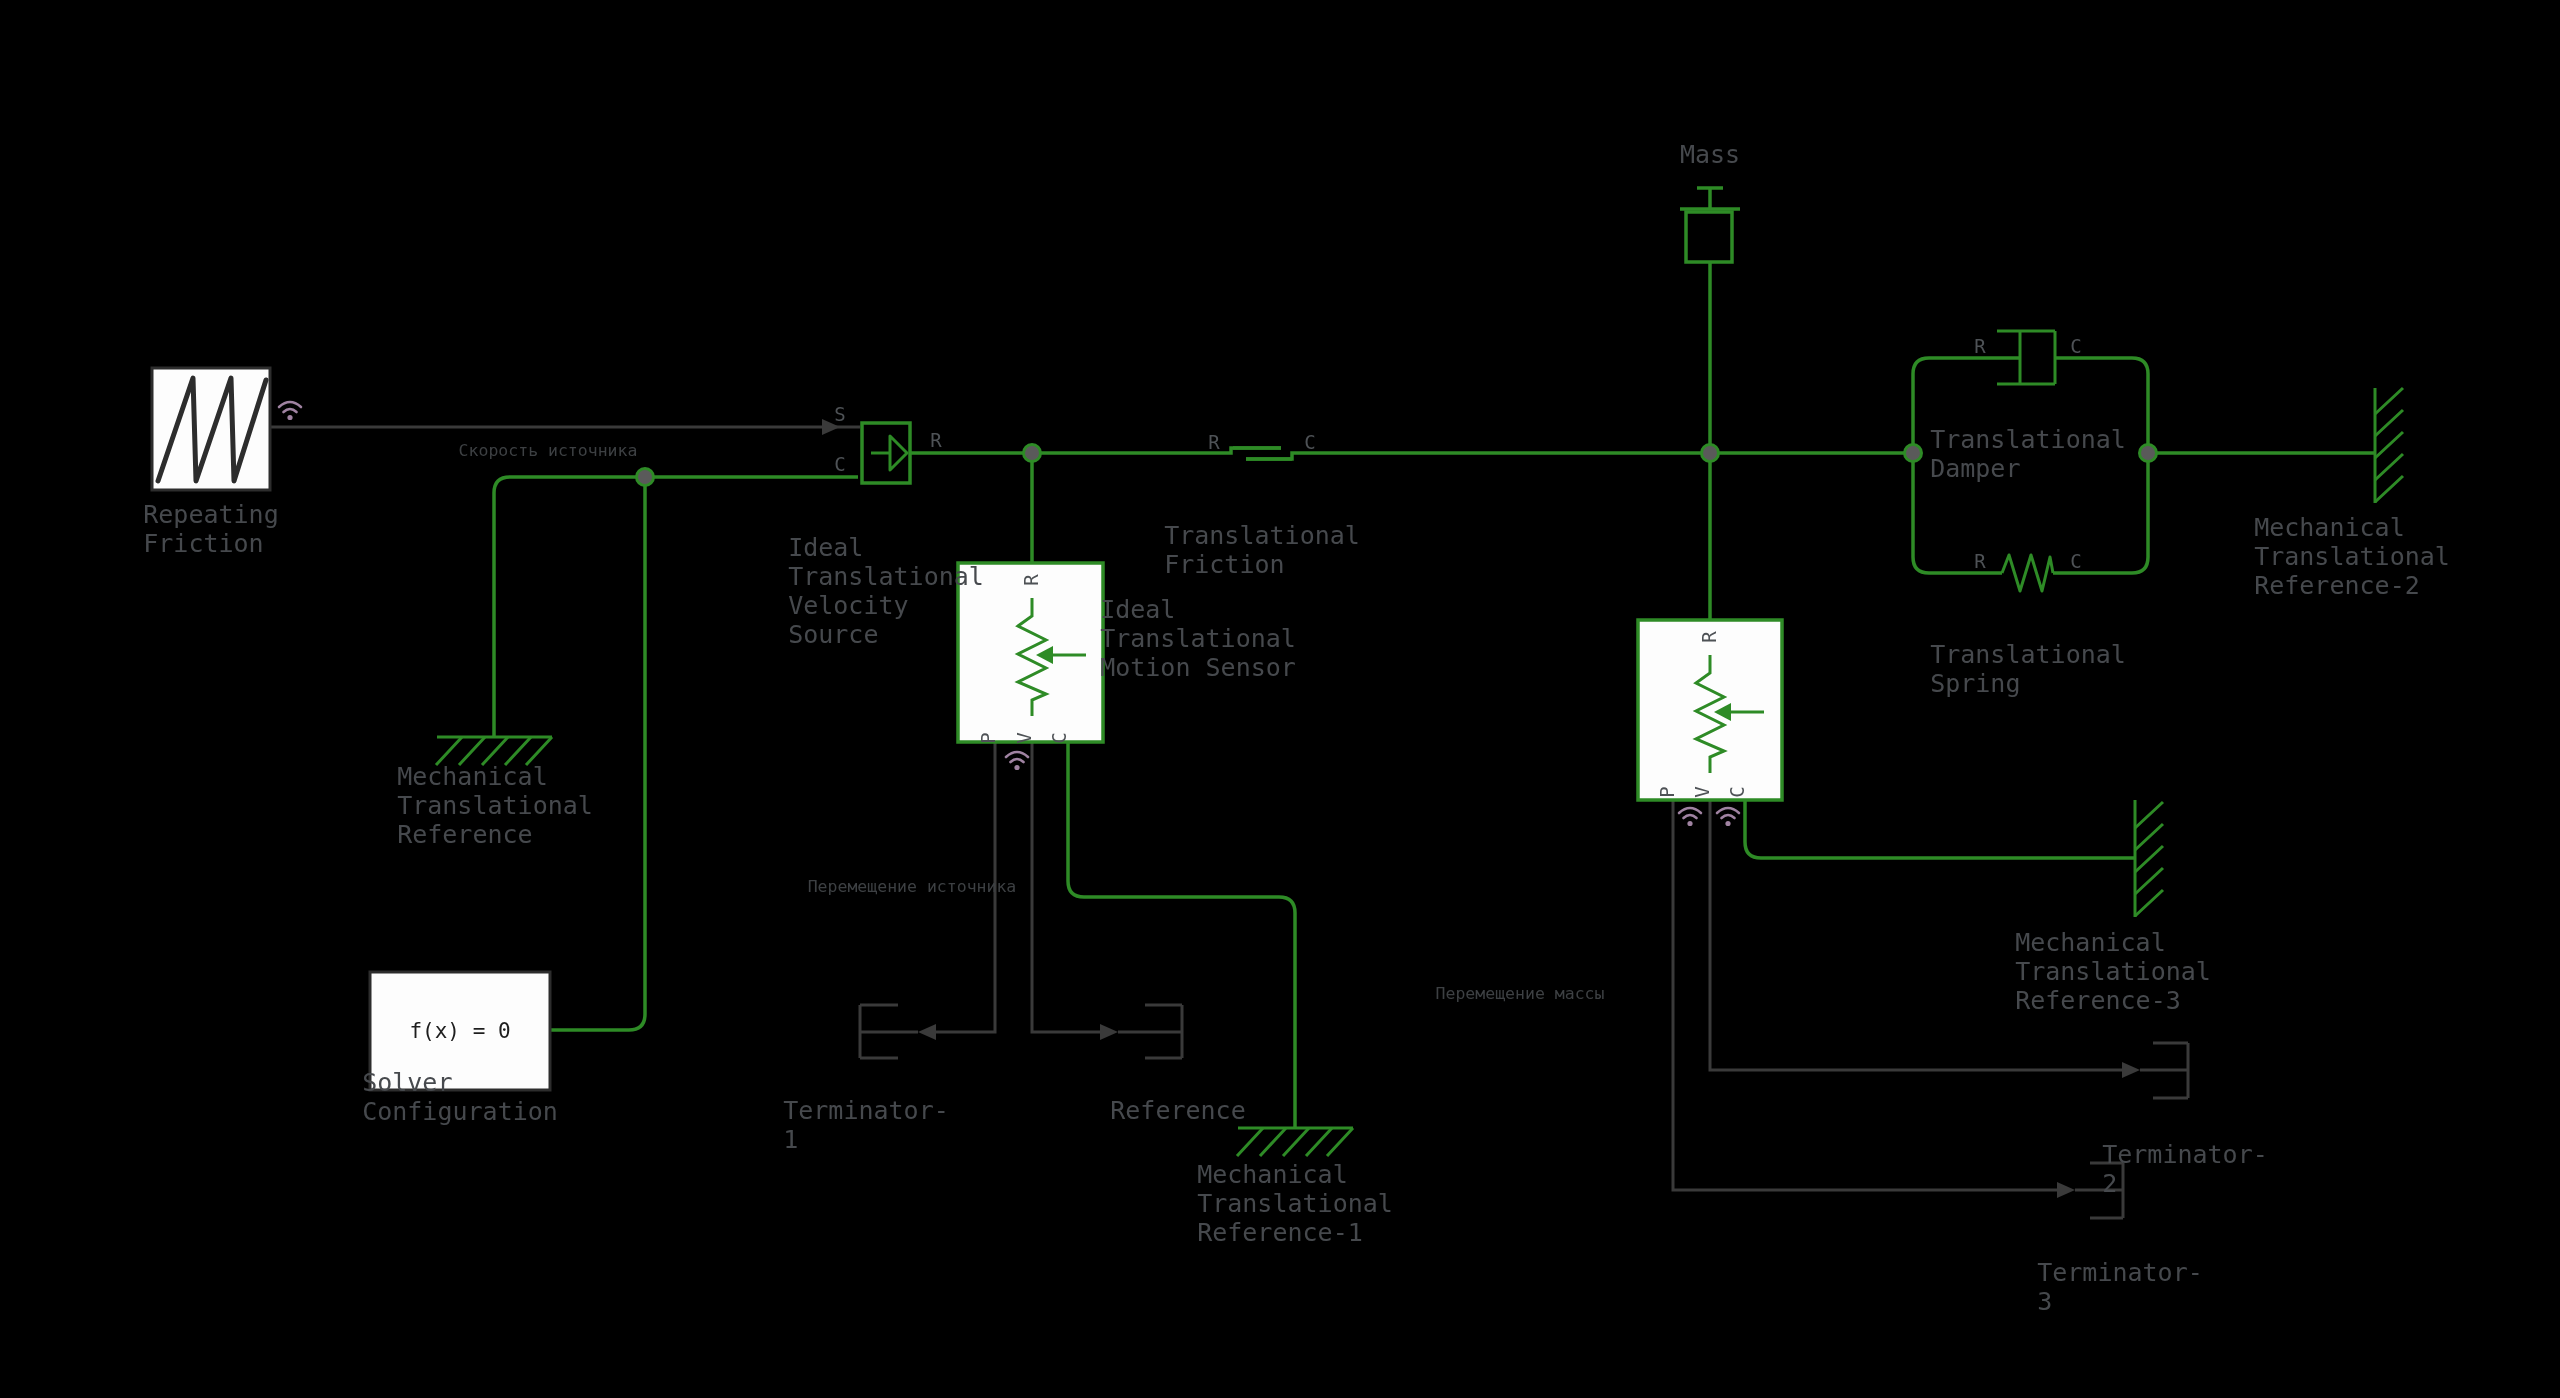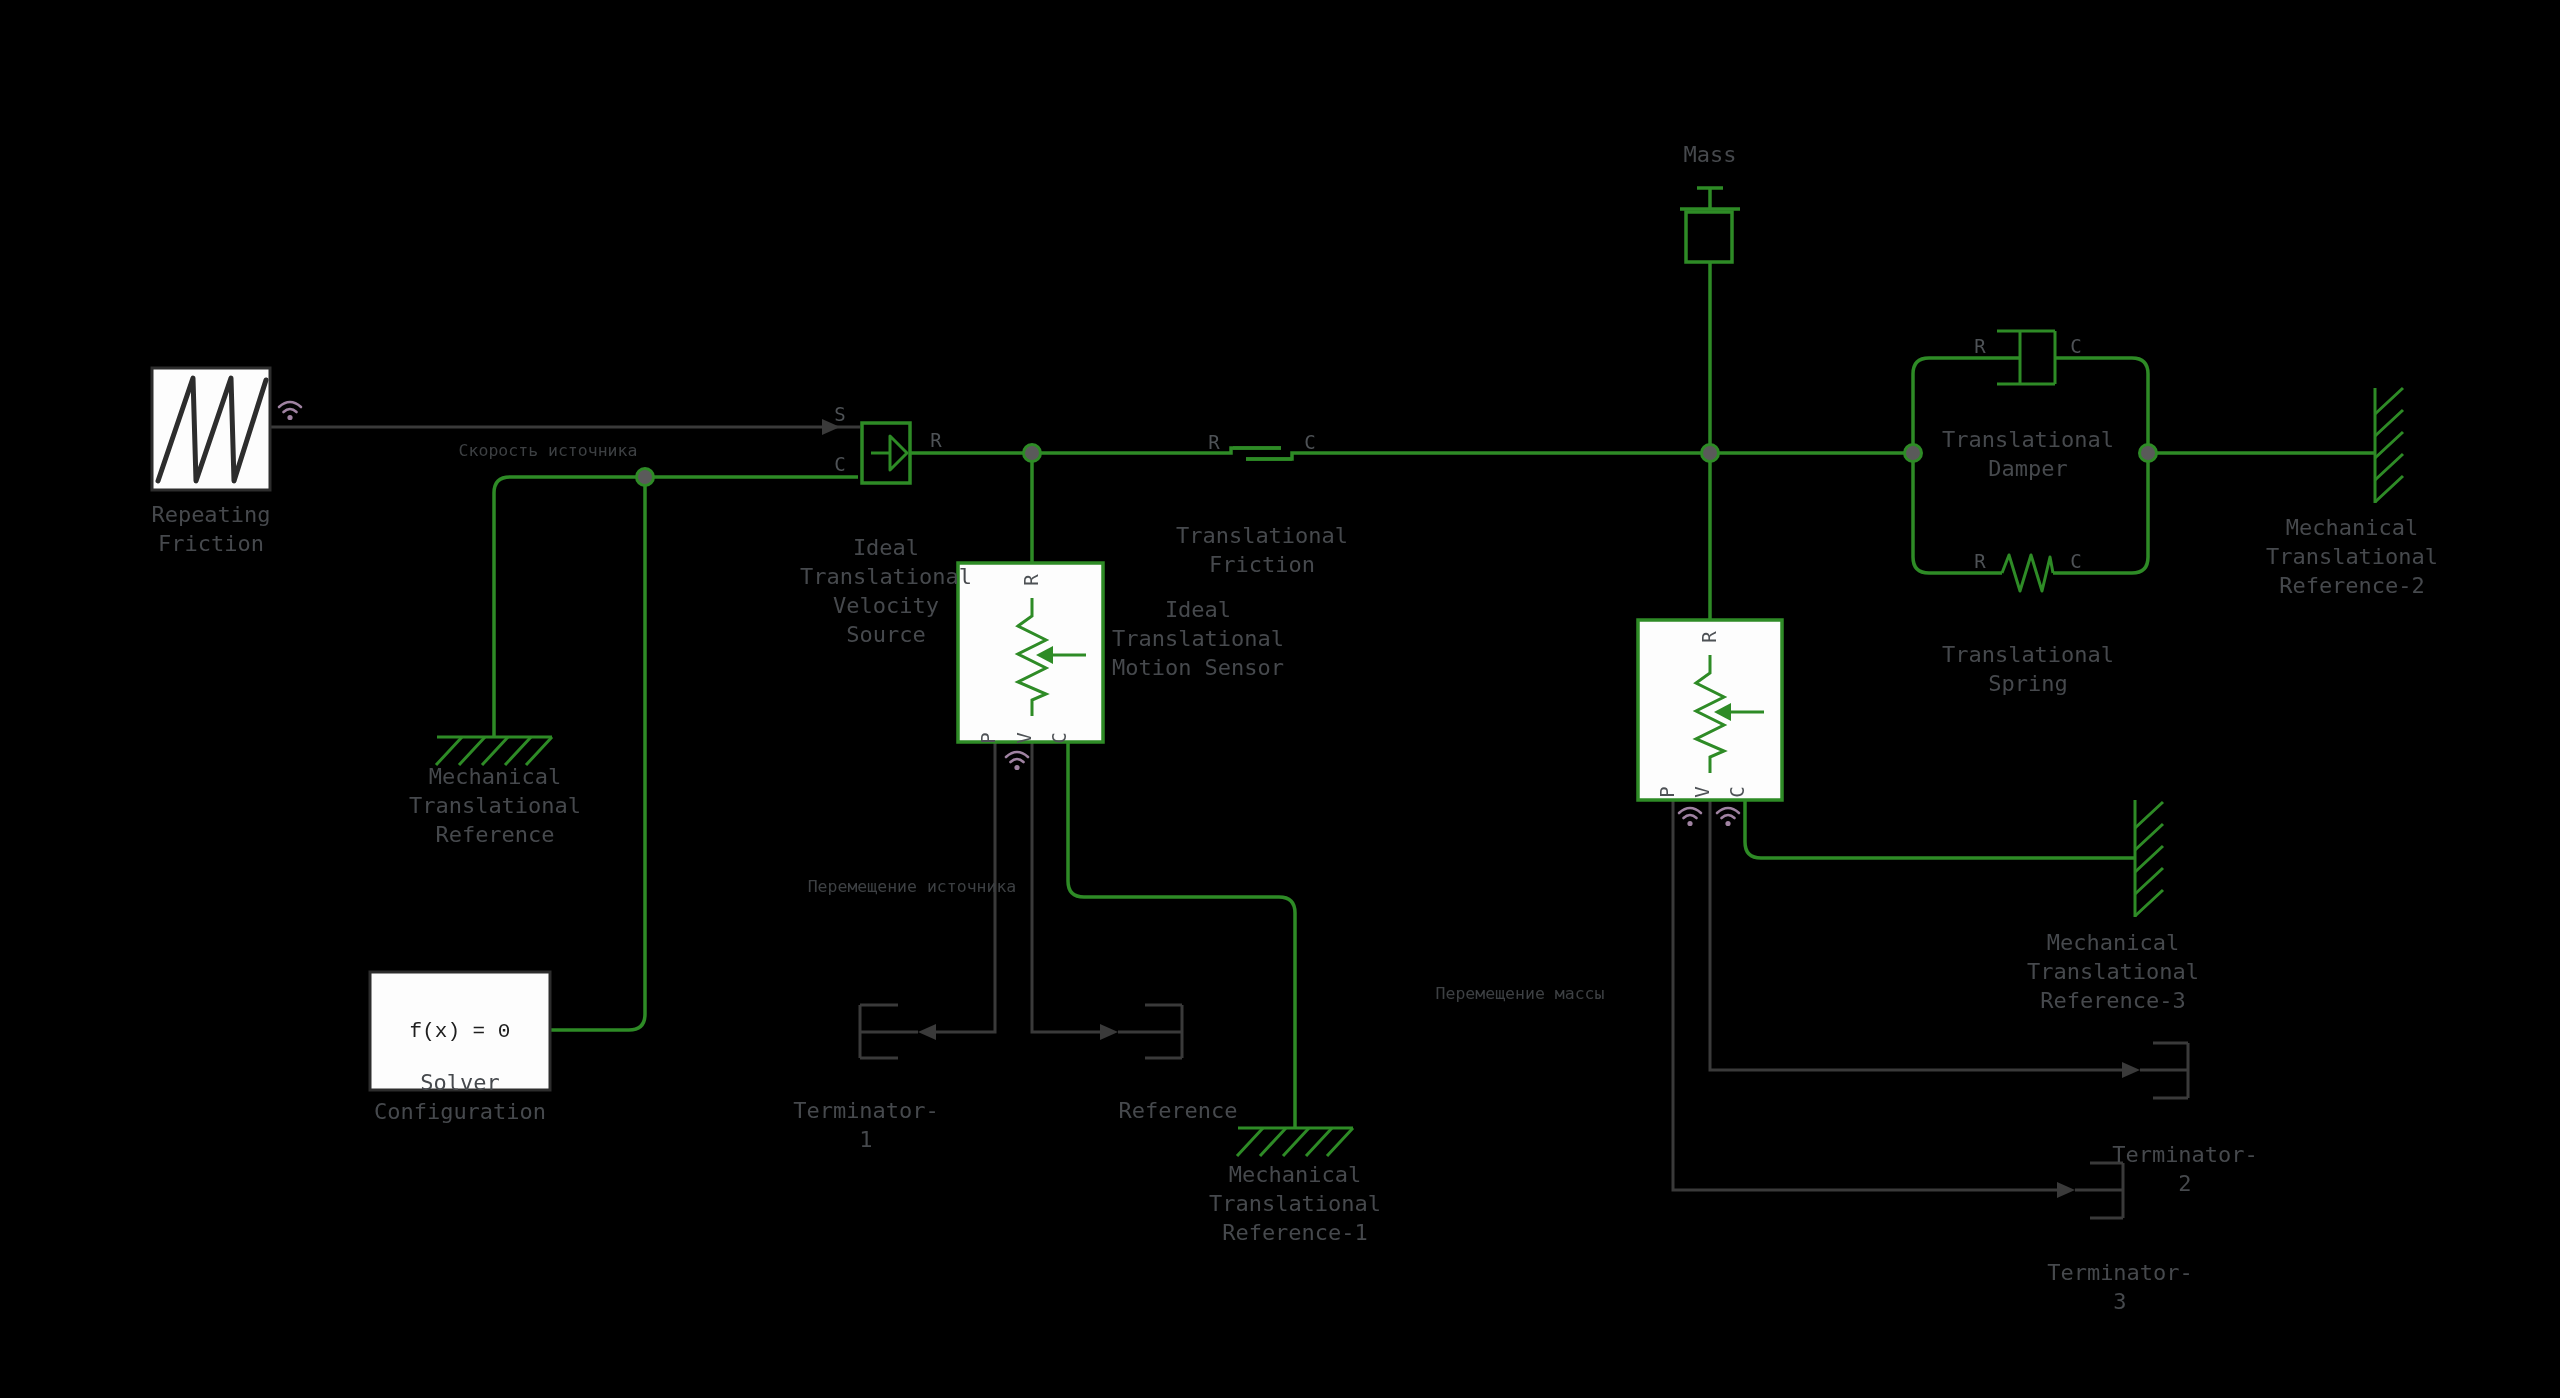--- a/index.html
+++ b/index.html
@@ -17,31 +17,31 @@
   }
   html,body{margin:0;padding:0;background:var(--background);}
   .canvas{
     position:relative;width:2560px;height:1398px;overflow:hidden;
     background:var(--background);
     font-family:"DejaVu Sans Mono","Liberation Mono",monospace;
   }
   .canvas svg{position:absolute;left:0;top:0;}
   .lbl{
     position:absolute;transform:translateX(-50%);
-    text-align:center;white-space:pre-line;
-    font-size:22px;line-height:29px;color:var(--label);
+    white-space:pre-line;
+    font-size:25px;line-height:29px;color:var(--label);
   }
   .ann{
     position:absolute;transform:translateX(-50%);
     text-align:left;white-space:pre;
     font-size:16.5px;line-height:22px;color:var(--annotation);
   }
   .solver-expr{
     position:absolute;transform:translate(-50%,-50%);
-    font-size:21px;color:var(--solver_text);white-space:pre;font-family:Liberation Mono, monospace;
+    font-size:21px;color:var(--solver_text);white-space:pre;
   }
   .pline{stroke:var(--green);stroke-width:3.5;fill:none;}
   .hatch{stroke:var(--green);stroke-width:3;fill:none;}
   .sline{stroke:var(--signal);stroke-width:3;fill:none;}
   .sarrow{fill:var(--signal);stroke:none;}
   .saw{stroke:var(--dark_border);stroke-width:5;fill:none;stroke-linejoin:round;stroke-linecap:round;}
   .blk-white{fill:var(--white);stroke:var(--dark_border);stroke-width:3;}
   .blk-phys{fill:#000000;stroke:var(--green);stroke-width:3.5;}
   .blk-sensor{fill:var(--white);stroke:var(--green);stroke-width:3.5;}
   .jdot{fill:var(--junction);stroke:var(--green);stroke-width:3;}

